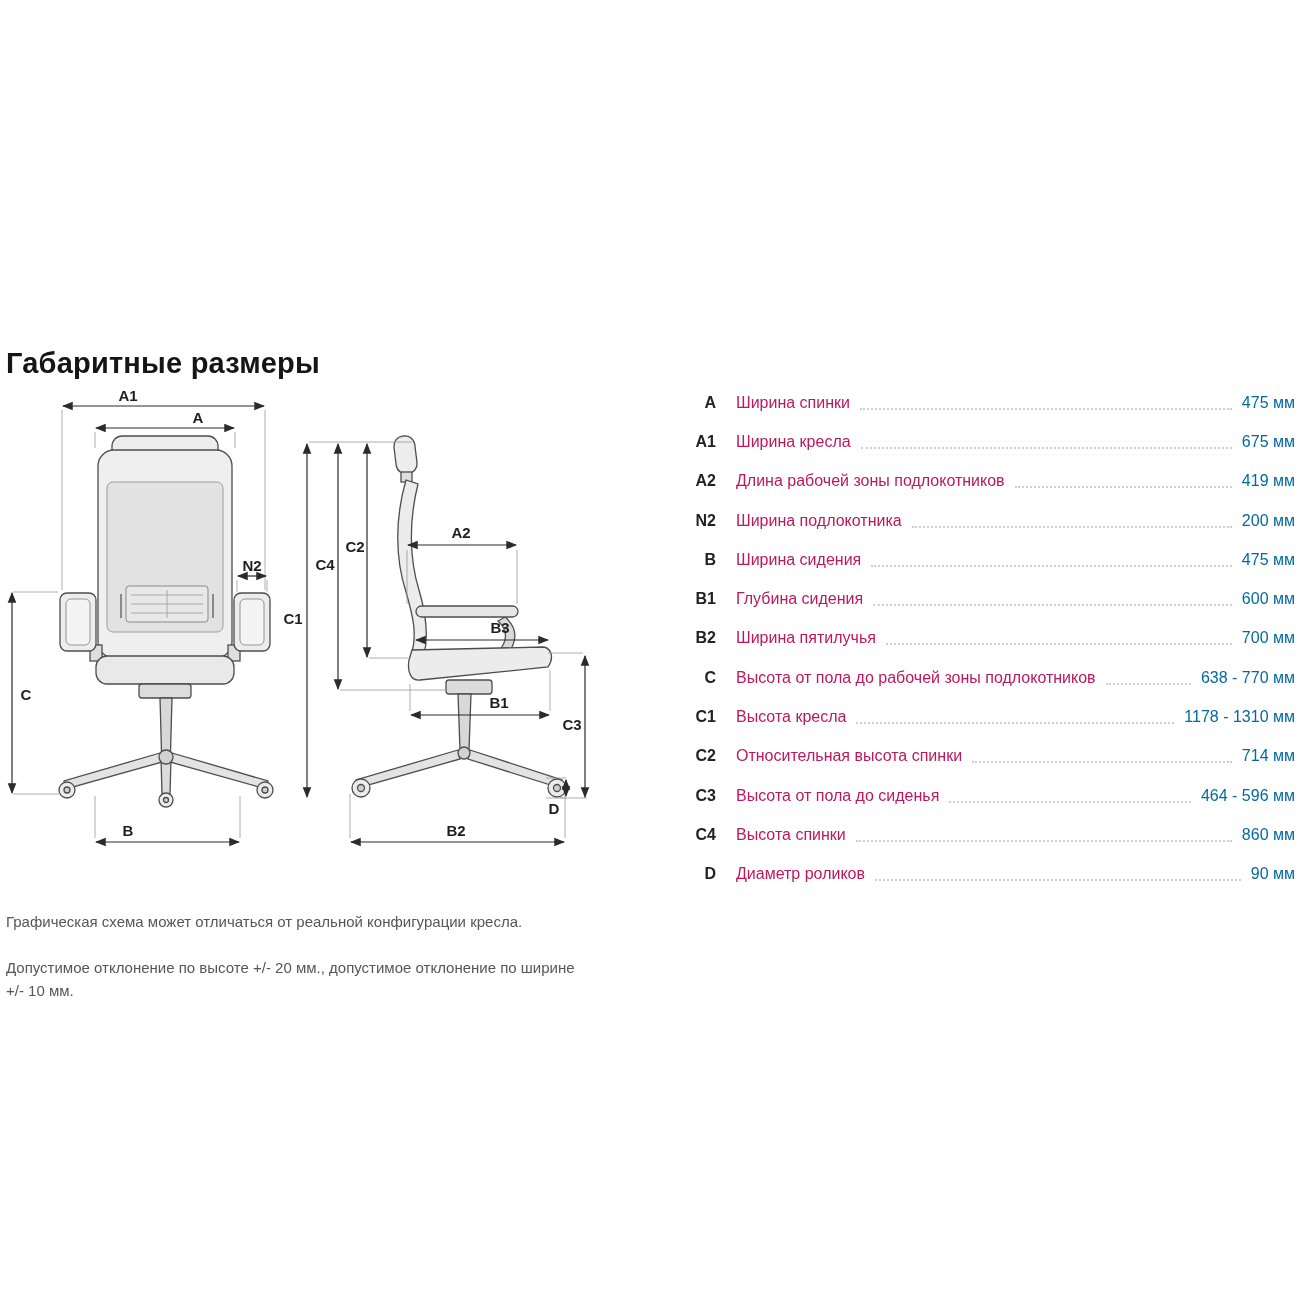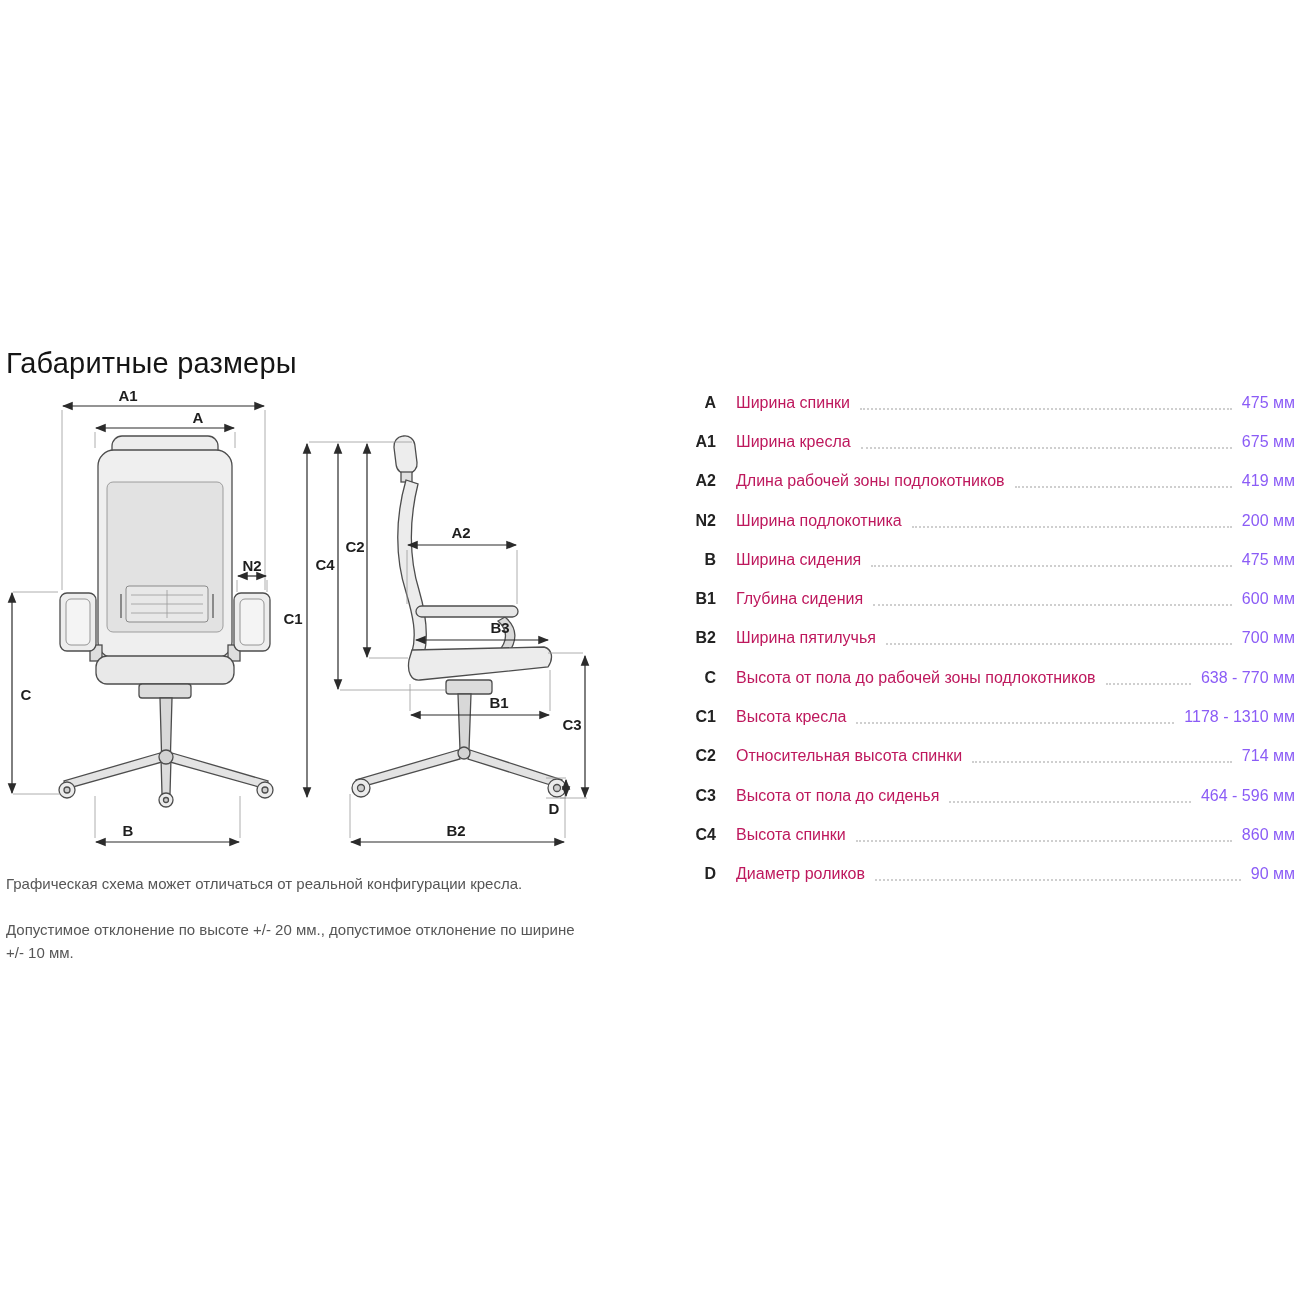--- a/index.html
+++ b/index.html
@@ -2,30 +2,30 @@
 <html><head>
 <meta charset="utf-8">
 <style>
   html,body{margin:0;padding:0;}
   body{
     width:1300px;height:1300px;position:relative;background:#ffffff;
     font-family:"Liberation Sans", sans-serif;overflow:hidden;color:#1c1c1c;
   }
   .page-title{
     position:absolute;left:6px;top:347px;
-    font-size:29px;font-weight:400;color:#151515;letter-spacing:.2px;
+    font-size:29px;font-weight:700;color:#151515;letter-spacing:.2px;
   }
   .diagram-wrap{position:absolute;left:0;top:390px;width:620px;height:480px;}
   .dim-list{position:absolute;left:688px;top:383px;width:607px;}
   .dim-row{display:flex;align-items:center;height:39.3px;font-size:16px;}
   .dim-code{width:28px;flex:0 0 28px;text-align:right;font-weight:700;color:#222;margin-right:20px;}
   .dim-label{color:#be185d;white-space:nowrap;}
   .dim-leader{flex:1 1 auto;min-width:18px;height:12px;margin:0 10px;border-bottom:2px dotted #cfcfcf;}
-  .dim-value{color:#8b5cf6;white-space:nowrap;text-align:left;}
-  .note{position:absolute;left:6px;font-size:15px;color:#565656;line-height:1.55;}
+  .dim-value{color:#0369a1;white-space:nowrap;text-align:left;}
+  .note{position:absolute;left:6px;font-size:15px;color:#565656;line-height:1.55;margin-top:38px;}
   .note-1{top:872px;width:600px;}
   .note-2{top:918px;width:575px;}
   svg text{font-family:"Liberation Sans", sans-serif;font-size:15px;font-weight:700;fill:#1e1e1e;}
 </style>
 </head>
 <body>
 
 <div class="page-title">Габаритные размеры</div>
 
 <div class="diagram-wrap">

